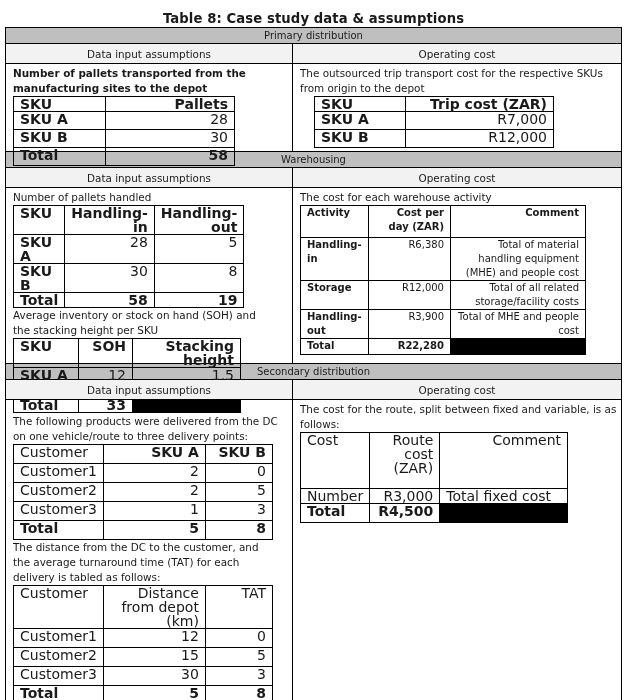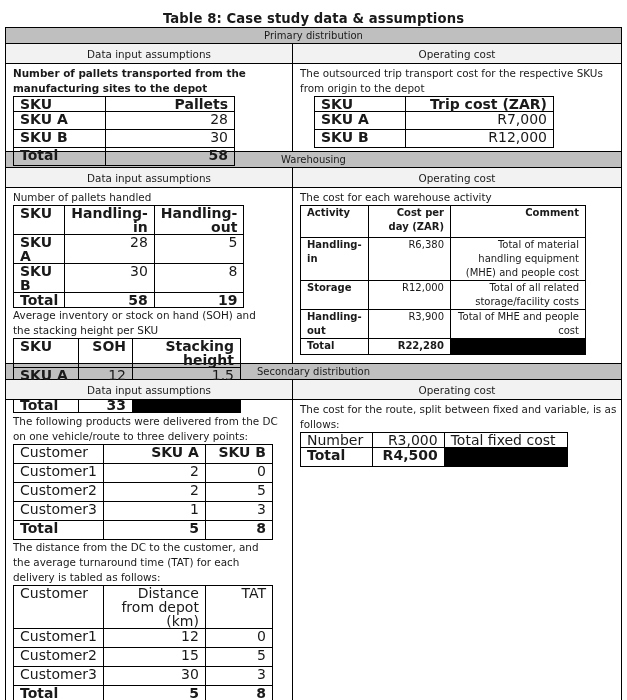--- a/index.html
+++ b/index.html
@@ -240,20 +240,25 @@
           </table>
         <div class="desc">Average travelling speed for the route: 45km/h</div>
       </div>
     </div>
     <div class="col right">
       <div class="sub">Operating cost</div>
       <div class="body-cell" style="height:296px;">
         <div class="desc" style="width:318px;">The cost for the route, split between fixed and variable, is as follows:</div>
         <table class="t" style="width:268px;">
           <tbody>
+              <tr style="height:56px">
+            <td style="width:64px;">Cost</td>
+            <td class="c" style="width:70px;">Route cost (ZAR)</td>
+            <td class="c">Comment</td>
+          </tr>
           <tr style="height:15px">
             <td>Number</td>
             <td class="c">R3,000</td>
             <td>Total fixed cost</td>
           </tr>
           <tr style="height:19px">
             <td class="b">Total</td>
             <td class="b c">R4,500</td>
             <td class="blk"></td>
           </tr>

